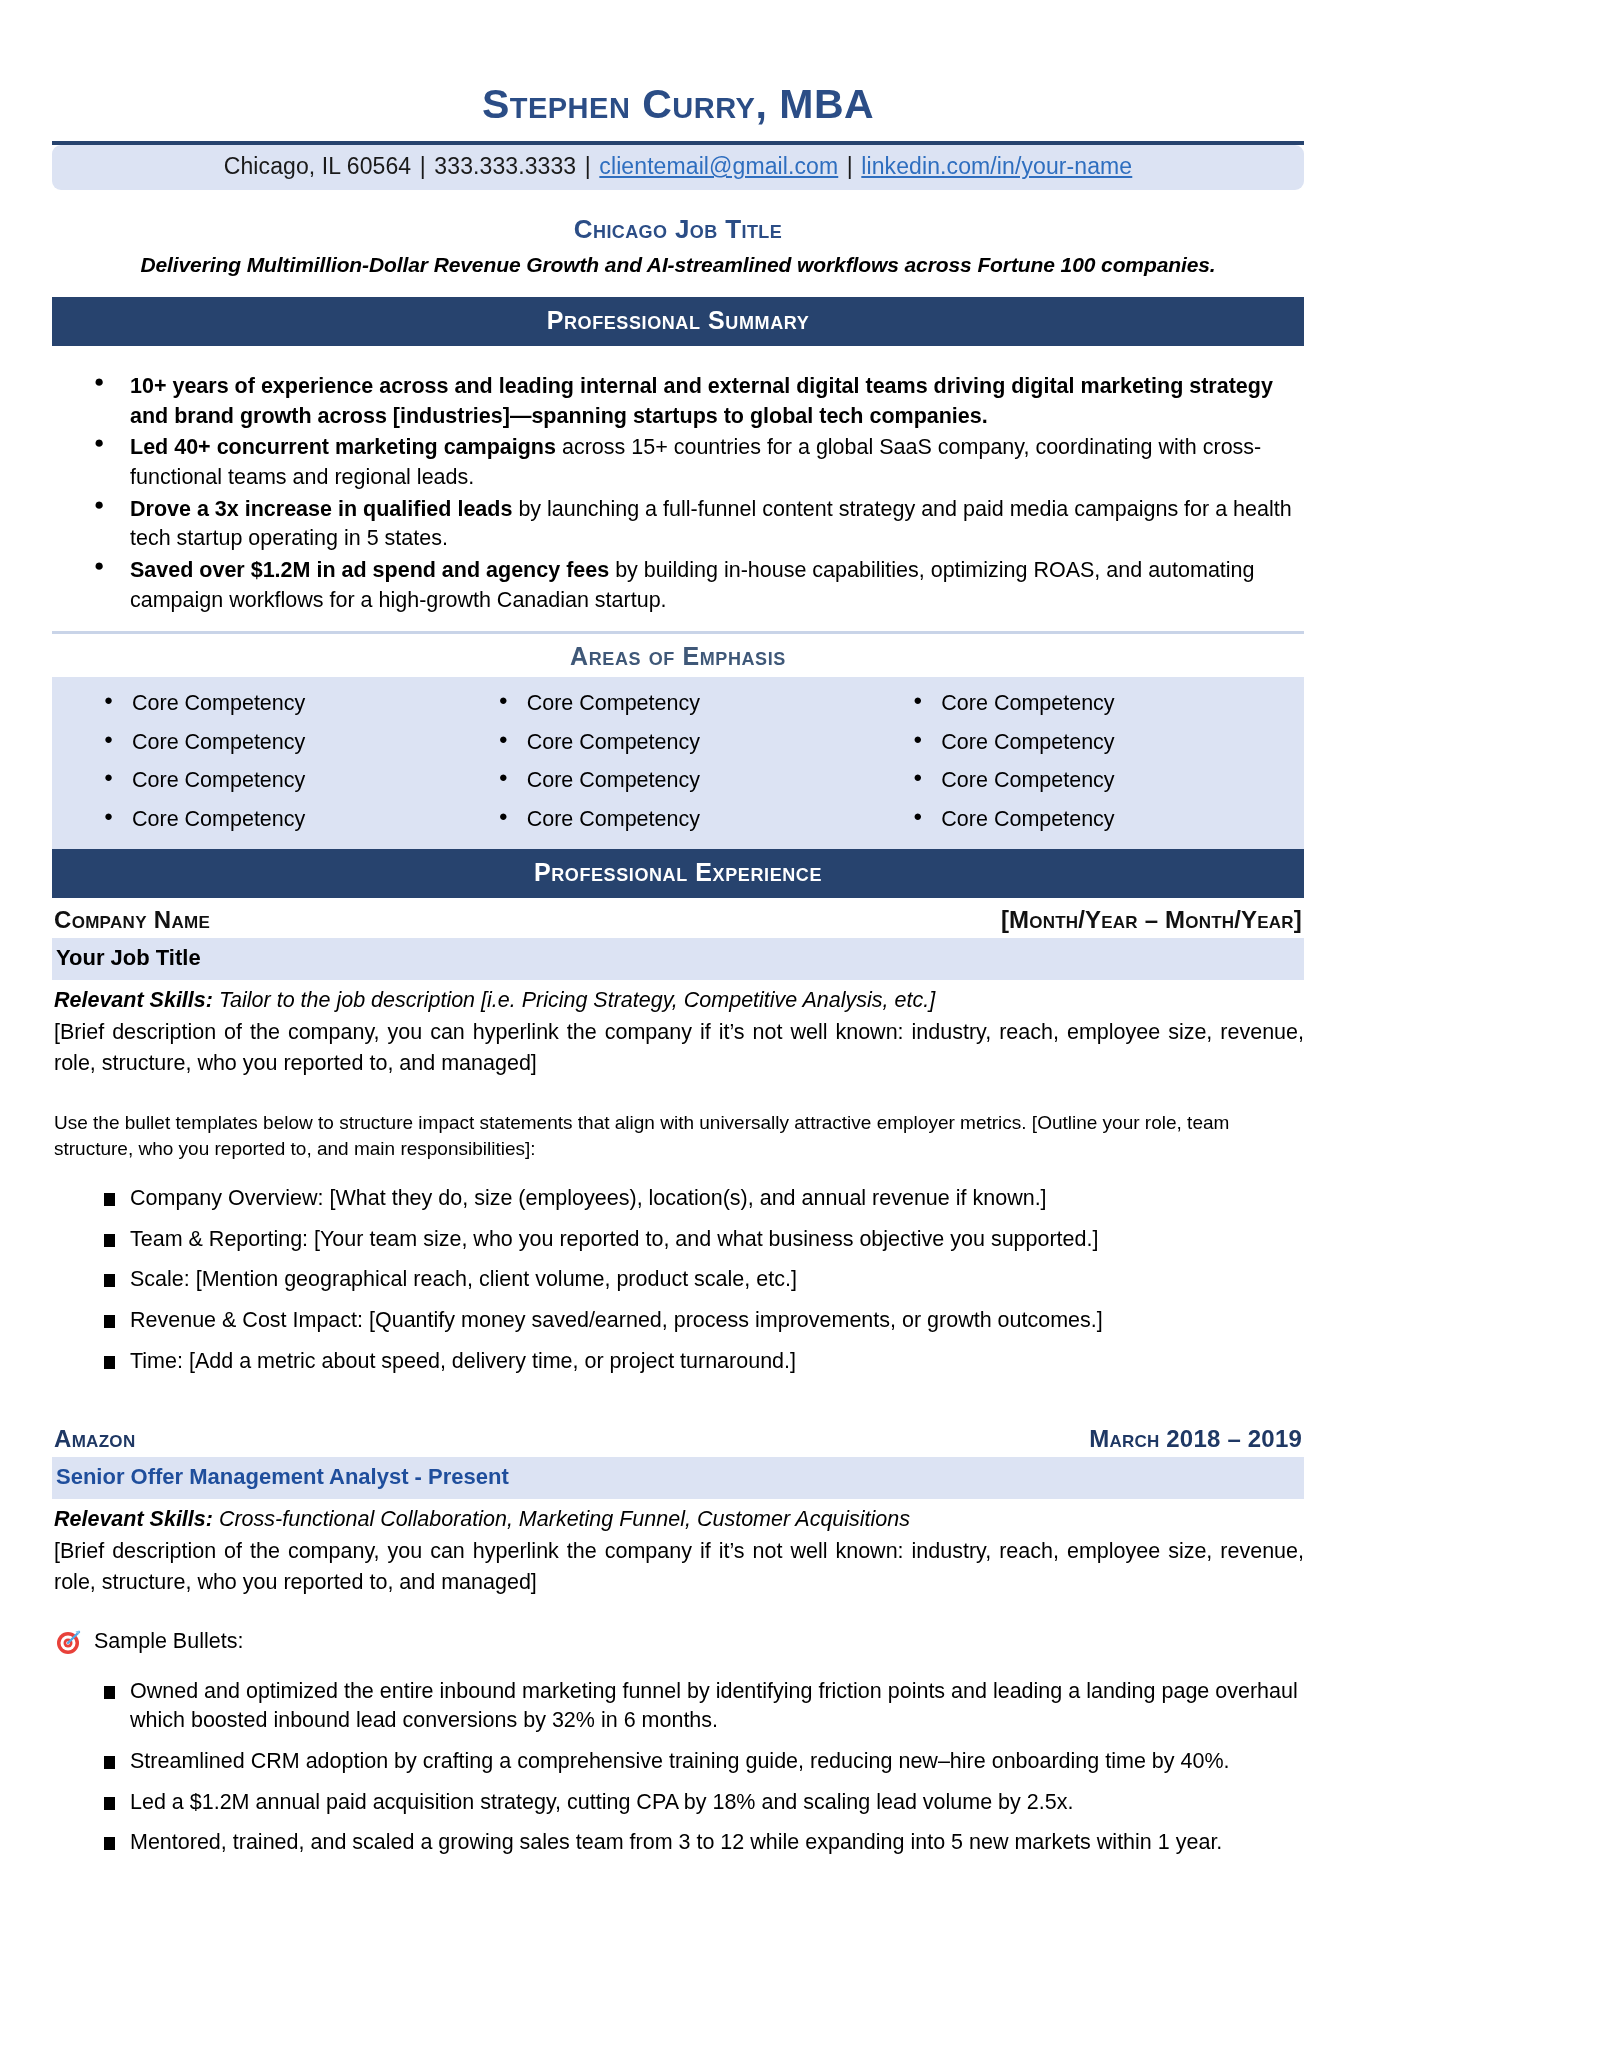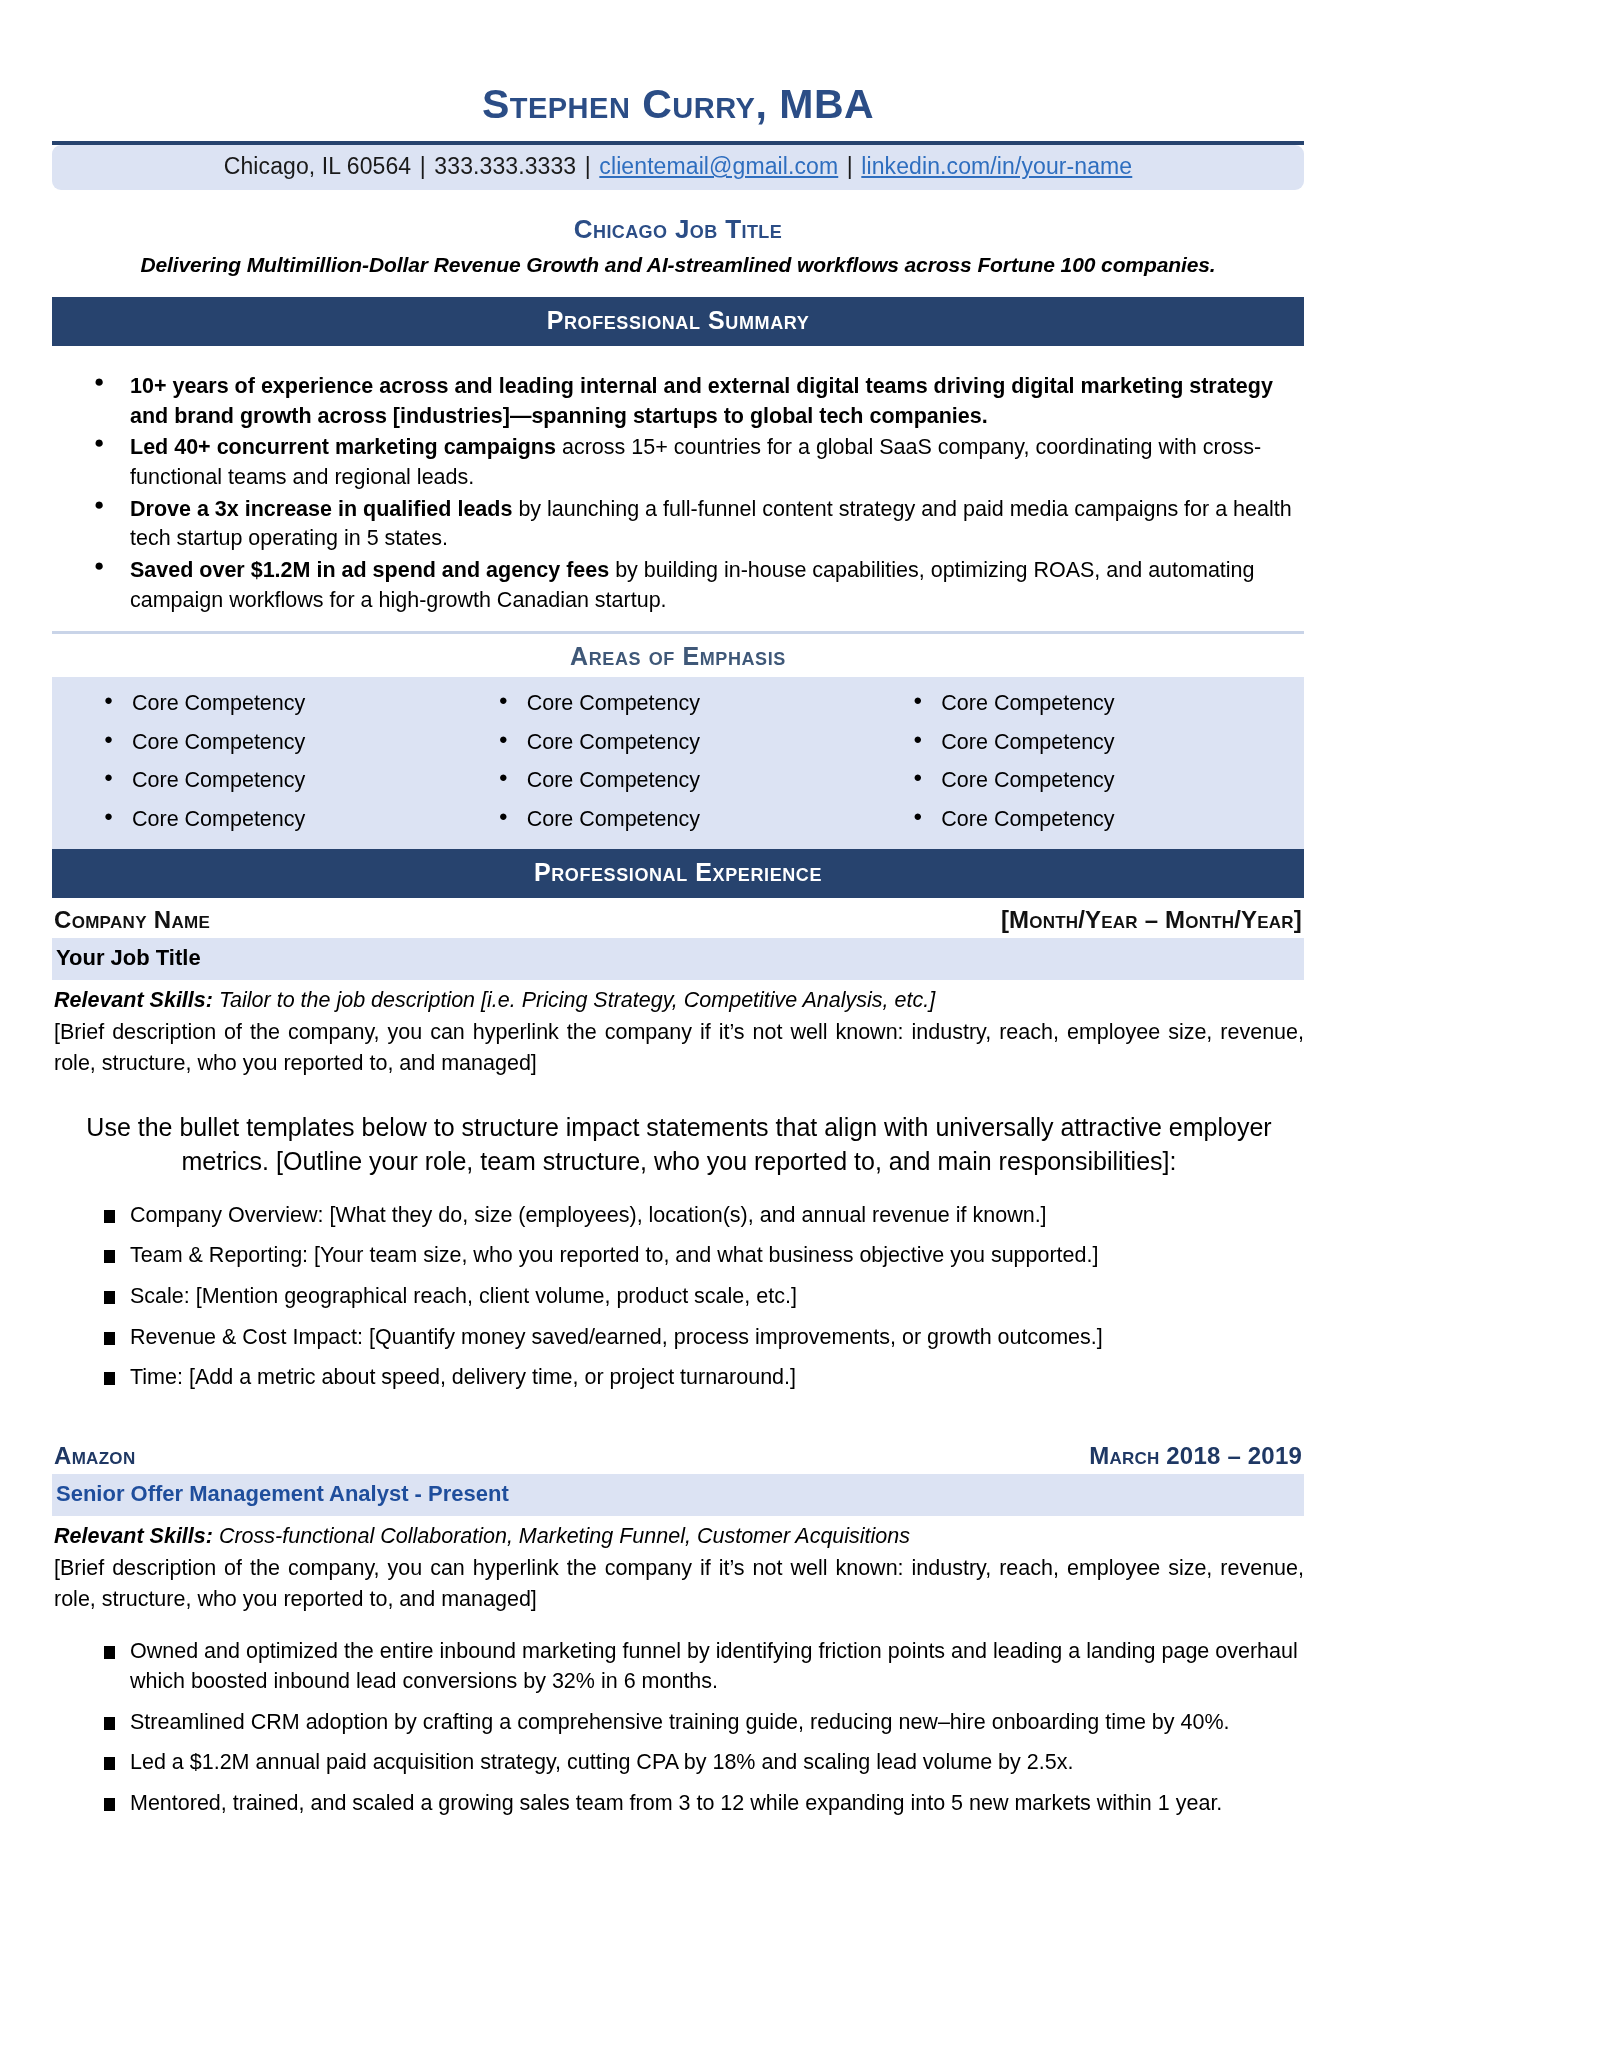--- a/index.html
+++ b/index.html
@@ -190,24 +190,23 @@
     line-height: 1.3;
   }
   .relevant b { font-style: italic; font-weight: bold; }
   .desc {
     font-size: 21.5px;
     line-height: 1.45;
     margin: 2px 0 0 2px;
     text-align: justify;
   }
   .para {
-    font-size: 25px;
+    font-size: 19px;
     line-height: 1.38;
     margin: 30px 0 0 2px;
-    text-align: center;
   }
 
   .sq-list {
     list-style: none;
     margin: 22px 0 0 0;
     padding: 0;
   }
   .sq-list li {
     position: relative;
     padding-left: 78px;
@@ -323,20 +322,33 @@
     <div class="job-head">
       <div class="company blue">Amazon</div>
       <div class="dates blue">March 2018 – 2019</div>
     </div>
     <div class="jobtitle-band blue">Senior Offer Management Analyst  - Present</div>
     <div class="relevant">
       <b>Relevant Skills:</b><span> Cross-functional Collaboration, Marketing Funnel, Customer Acquisitions</span>
     </div>
     <div class="desc">[Brief description of the company, you can hyperlink the company if it’s not well known: industry, reach, employee size, revenue, role, structure, who you reported to, and managed]</div>
 
+    <div class="sample-line">
+      <span class="dart">
+        <svg width="26" height="26" viewBox="0 0 26 26" xmlns="http://www.w3.org/2000/svg">
+          <circle cx="12" cy="14" r="11" fill="#E8413A"></circle>
+          <circle cx="12" cy="14" r="7.5" fill="#ffffff"></circle>
+          <circle cx="12" cy="14" r="4.5" fill="#E8413A"></circle>
+          <circle cx="12" cy="14" r="1.8" fill="#ffffff"></circle>
+          <path d="M12 14 L23 3" stroke="#4FA8E8" stroke-width="2.4" stroke-linecap="round"></path>
+          <path d="M19.5 2.5 L23.5 1.5 L22.5 5.5 Z" fill="#7FC4F0"></path>
+        </svg>
+      </span>
+      <span>Sample Bullets:</span>
+    </div>
 
     <ul class="sq-list">
       <li>Owned and optimized the entire inbound marketing funnel by identifying friction points and leading a landing page overhaul which boosted inbound lead conversions by 32% in 6 months.</li>
       <li>Streamlined CRM adoption by crafting a comprehensive training guide, reducing new–hire onboarding time by 40%.</li>
       <li>Led a $1.2M annual paid acquisition strategy, cutting CPA by 18% and scaling lead volume by 2.5x.</li>
       <li>Mentored, trained, and scaled a growing sales team from 3 to 12 while expanding into 5 new markets within 1 year.</li>
     </ul>
   </div>
 
 </div>

